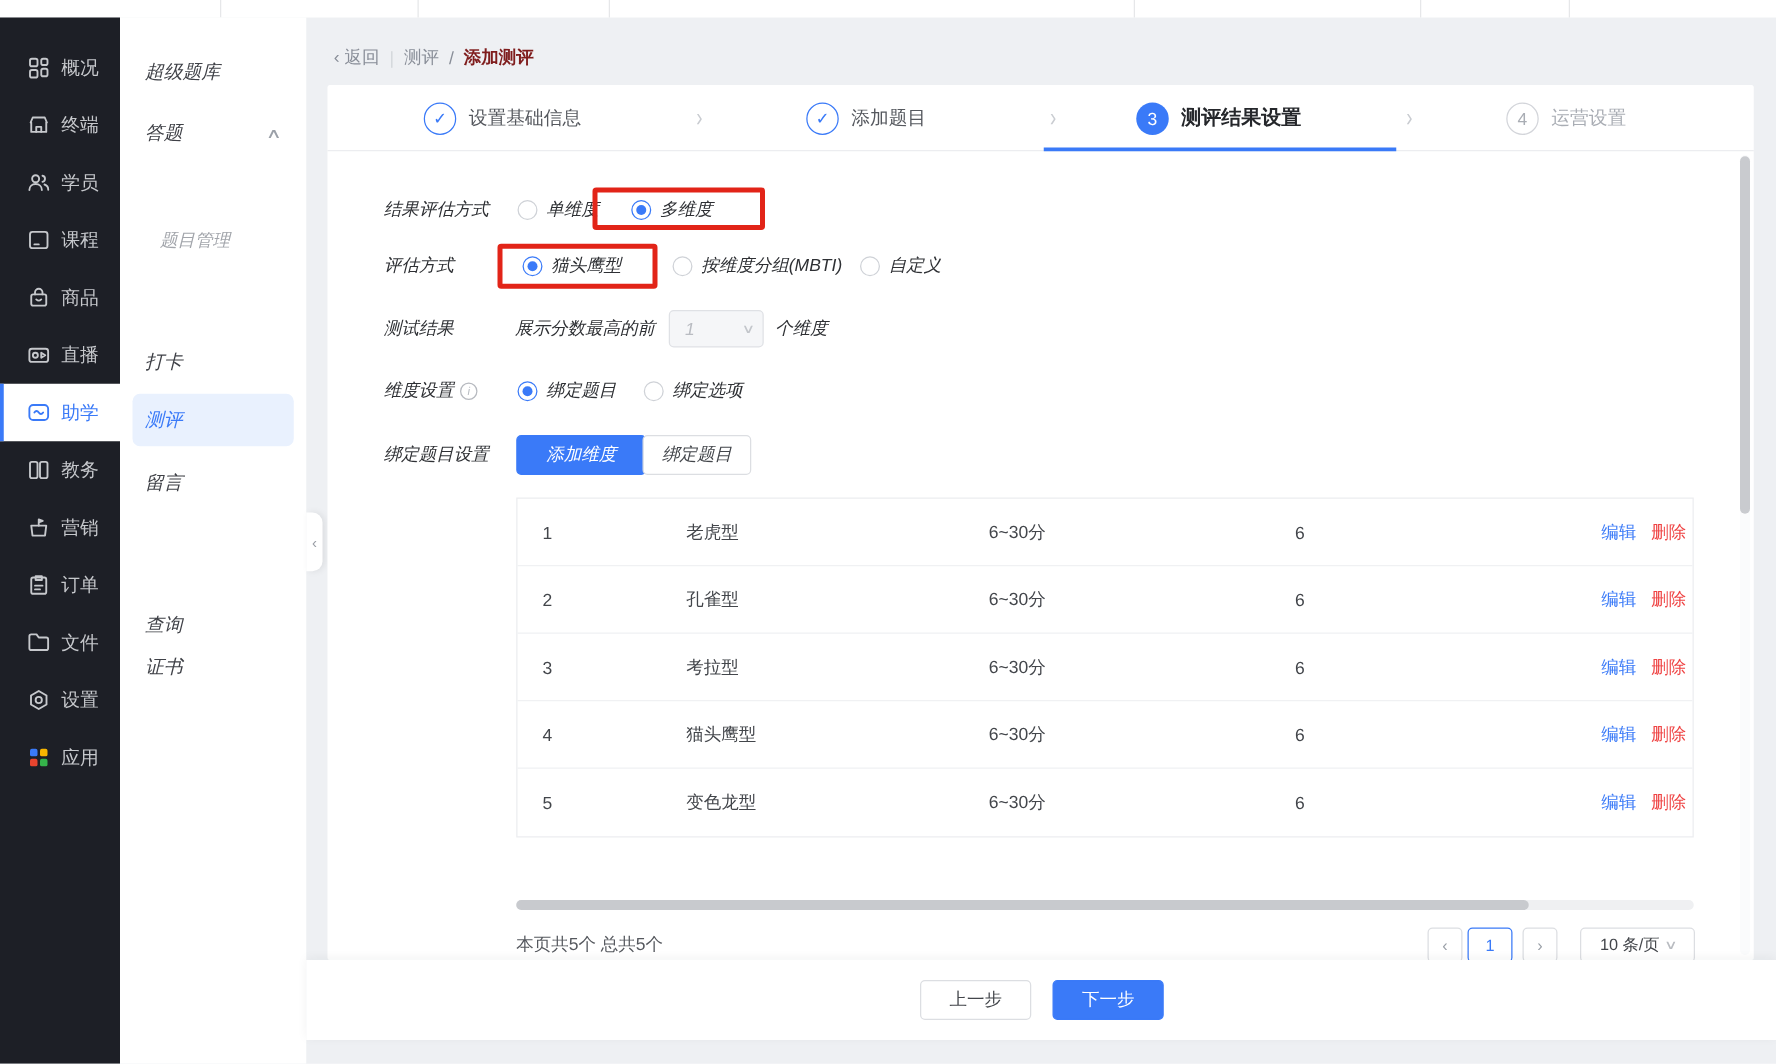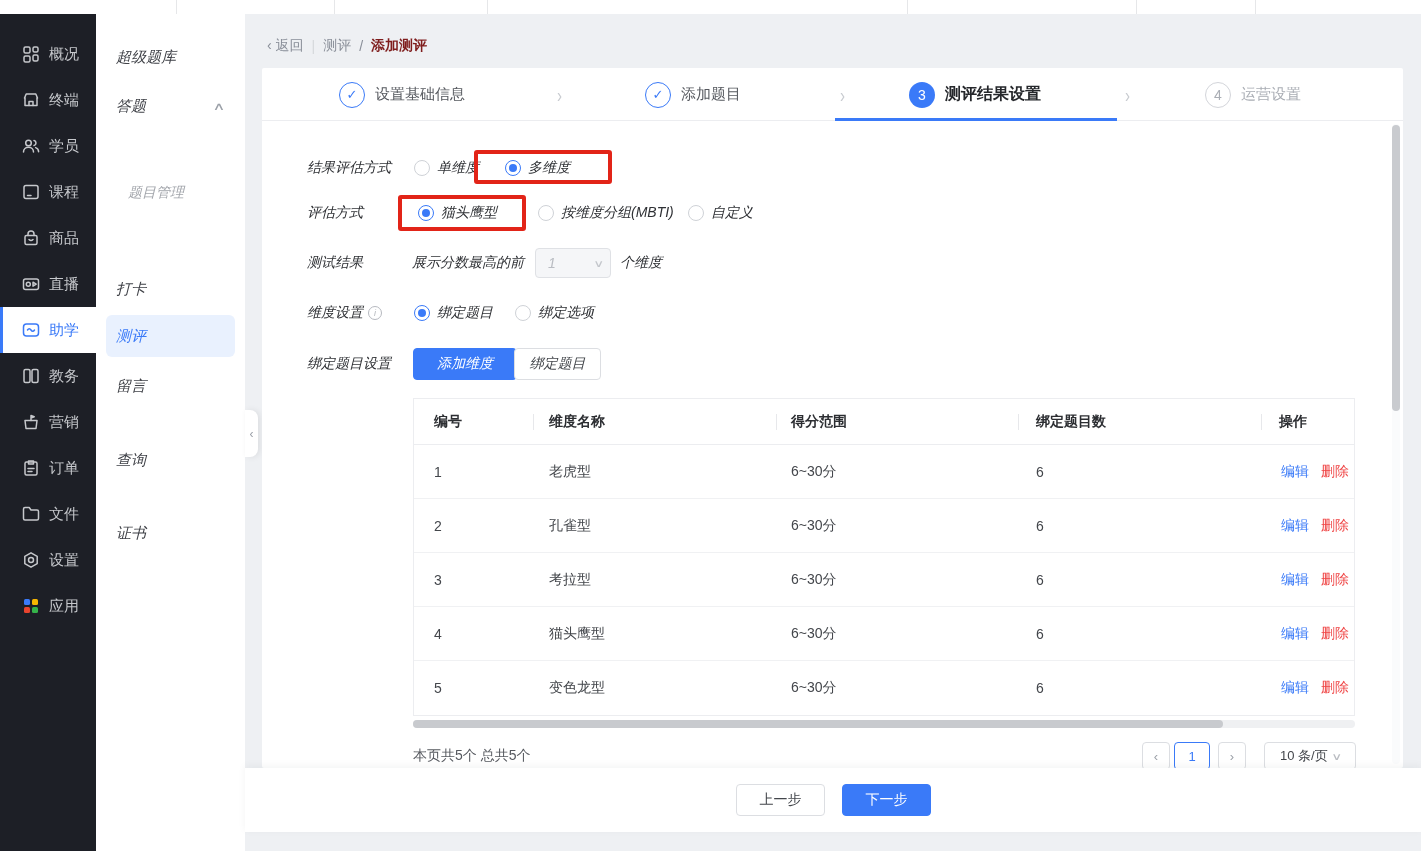--- a/index.html
+++ b/index.html
@@ -263,21 +263,21 @@
     </div>
   <div class="smi" style="top:255px">
       <span>打卡</span>
     </div>
   <div class="smi selected" style="top:301px">
       <span>测评</span>
     </div>
   <div class="smi" style="top:352px">
       <span>留言</span>
     </div>
-  <div class="smi" style="top:426px">
+  <div class="smi" style="top:466px">
       <span>查询</span>
     </div>
   <div class="smi" style="top:499px">
       <span>证书</span>
     </div>
 </div>
 
 <div id="collapse-handle" class="abs">
   <span>‹</span>
 </div>
@@ -368,31 +368,20 @@
     </span>
   </div>
 
   <div class="frow" style="top:280px">
     <span class="flabel">绑定题目设置</span>
     <span class="btn btn-primary abs" style="left:151px; top:0; width:104px; height:32px">添加维度</span>
     <span class="btn btn-plain abs" style="left:252px; top:0; width:87px; height:32px">绑定题目</span>
   </div>
 
   <div id="dim-table">
-    <div class="thead">
-      <span class="th" style="left:20px">编号</span>
-      <span class="th" style="left:135px">维度名称</span>
-      <span class="th" style="left:377px">得分范围</span>
-      <span class="th" style="left:622px">绑定题目数</span>
-      <span class="th" style="left:865px">操作</span>
-      <span class="th-div" style="left:119px"></span>
-      <span class="th-div" style="left:362px"></span>
-      <span class="th-div" style="left:604px"></span>
-      <span class="th-div" style="left:847px"></span>
-    </div>
     <div class="trow">
       <span class="td" style="left:20px">1</span>
       <span class="td" style="left:135px">老虎型</span>
       <span class="td" style="left:377px">6~30分</span>
       <span class="td" style="left:622px">6</span>
       <span class="td link-edit" style="left:867px">编辑</span>
       <span class="td link-del" style="left:907px">删除</span>
     </div>
     <div class="trow">
       <span class="td" style="left:20px">2</span>

